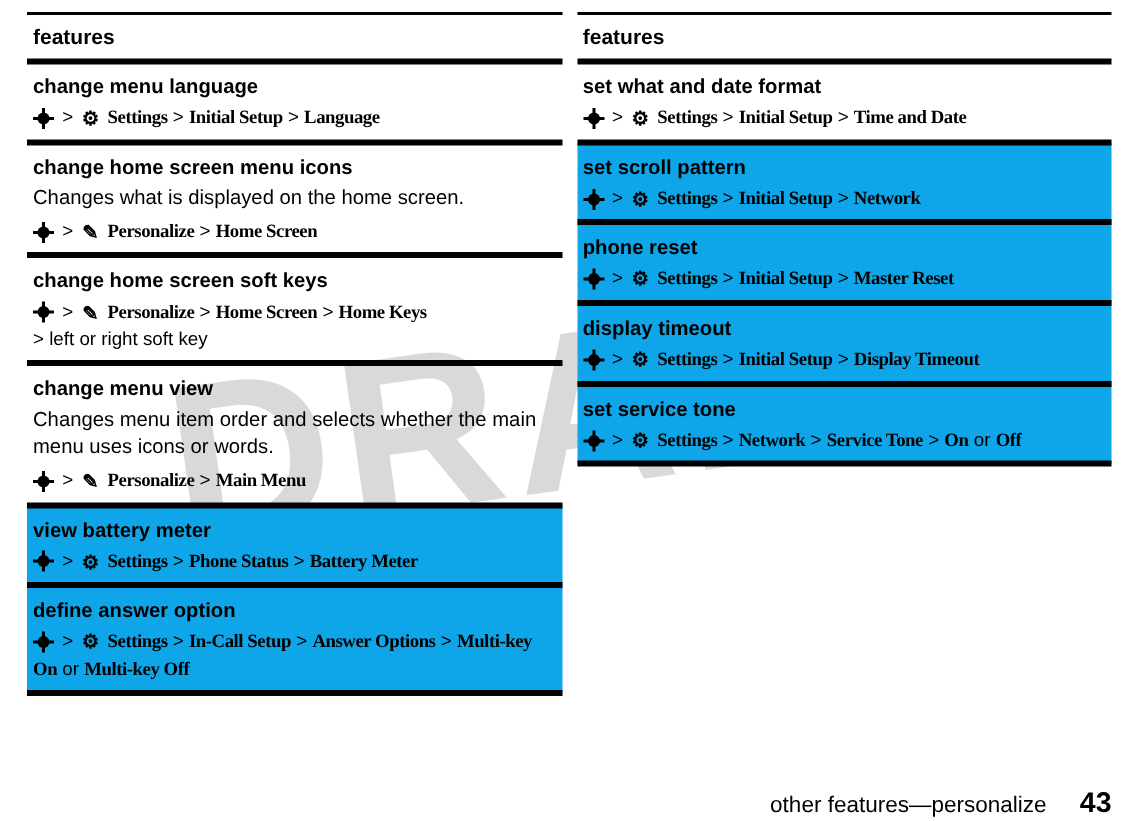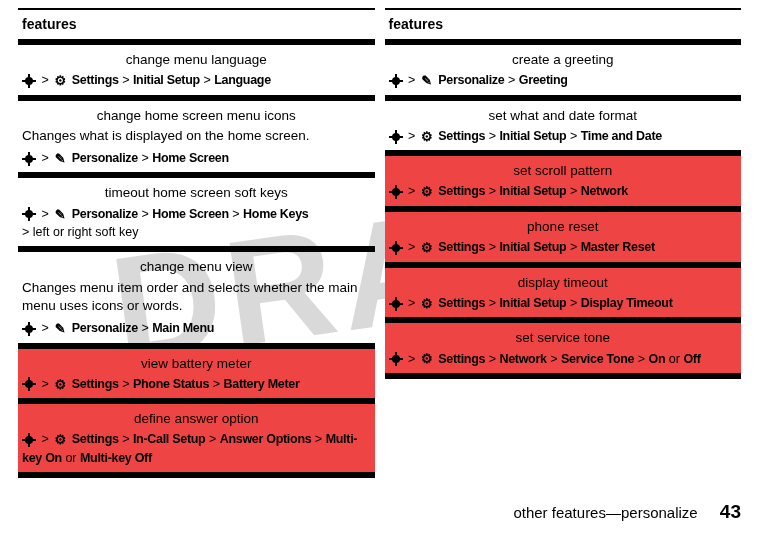--- a/index.html
+++ b/index.html
@@ -32,48 +32,47 @@
     }
     .col {
       flex: 1;
       border-top: 2px solid #000;
     }
     table {
       width: 100%;
       border-collapse: collapse;
     }
     td {
-      border-bottom: 6px solid #000000;
+      border-bottom: 4px solid #000000;
       padding: 6px 4px 5px 4px;
       font-size: 13.5px;
       line-height: 1.35;
       vertical-align: top;
     }
     td.shaded {
-      background: #ef4444;
+      background: #0ea5e9;
     }
     .header-cell {
       font-weight: bold;
       font-size: 14px;
       padding: 5px 4px;
     }
     .feat-title {
-      font-weight: normal;
+      font-weight: bold;
       display: block;
       margin-bottom: 2px;
-      text-align: center;
     }
     .feat-desc {
       display: block;
       margin-bottom: 4px;
     }
     .path {
       font-size: 12.5px;
     }
-    .cond { font-family: Liberation Sans, sans-serif; font-stretch: condensed; font-weight: bold; letter-spacing: -0.3px; }
+    .cond { font-family: Liberation Serif, serif; font-stretch: condensed; font-weight: bold; letter-spacing: -0.3px; }
     .navdot {
       display: inline-block;
       width: 14px;
       height: 10px;
       vertical-align: middle;
       position: relative;
       margin-right: 2px;
     }
     .navdot::before {
       content: "";
@@ -99,21 +98,21 @@
     .icon {
       display: inline-block;
       width: 16px;
       vertical-align: middle;
       font-weight: bold;
       font-size: 13px;
       text-align: center;
     }
     .footer {
       position: absolute;
-      bottom: 24px;
+      bottom: 0;
       right: 18px;
       font-size: 15px;
       z-index: 1;
     }
     .footer .pg {
       font-weight: bold;
       font-size: 19px;
       margin-left: 18px;
     }
   </style>
@@ -131,21 +130,21 @@
           </tr>
       </tbody>
         <tbody id="left-body">
           <tr>
             <td><span class="feat-title">change menu language</span><span class="path"><span class="navdot"><span class="v"></span></span> &gt; <span class="icon">⚙</span> <span class="cond">Settings</span> <span>&gt;</span> <span class="cond">Initial Setup</span> <span>&gt;</span> <span class="cond">Language</span></span></td>
           </tr>
           <tr>
             <td><span class="feat-title">change home screen menu icons</span><span class="feat-desc">Changes what is displayed on the home screen.</span><span class="path"><span class="navdot"><span class="v"></span></span> &gt; <span class="icon">✎</span> <span class="cond">Personalize</span> <span>&gt;</span> <span class="cond">Home Screen</span></span></td>
           </tr>
           <tr>
-            <td><span class="feat-title">timeout home screen soft keys</span><span class="path"><span class="navdot"><span class="v"></span></span> &gt; <span class="icon">✎</span> <span class="cond">Personalize</span> <span>&gt;</span> <span class="cond">Home Screen</span> <span>&gt;</span> <span class="cond">Home Keys</span><br>&gt; <span>left or right soft key</span></span></td>
+            <td><span class="feat-title">change home screen soft keys</span><span class="path"><span class="navdot"><span class="v"></span></span> &gt; <span class="icon">✎</span> <span class="cond">Personalize</span> <span>&gt;</span> <span class="cond">Home Screen</span> <span>&gt;</span> <span class="cond">Home Keys</span><br>&gt; <span>left or right soft key</span></span></td>
           </tr>
           <tr>
             <td><span class="feat-title">change menu view</span><span class="feat-desc">Changes menu item order and selects whether the main menu uses icons or words.</span><span class="path"><span class="navdot"><span class="v"></span></span> &gt; <span class="icon">✎</span> <span class="cond">Personalize</span> <span>&gt;</span> <span class="cond">Main Menu</span></span></td>
           </tr>
           <tr>
             <td class="shaded"><span class="feat-title">view battery meter</span><span class="path"><span class="navdot"><span class="v"></span></span> &gt; <span class="icon">⚙</span> <span class="cond">Settings</span> <span>&gt;</span> <span class="cond">Phone Status</span> <span>&gt;</span> <span class="cond">Battery Meter</span></span></td>
           </tr>
           <tr>
             <td class="shaded"><span class="feat-title">define answer option</span><span class="path"><span class="navdot"><span class="v"></span></span> &gt; <span class="icon">⚙</span> <span class="cond">Settings</span> <span>&gt;</span> <span class="cond">In-Call Setup</span> <span>&gt;</span> <span class="cond">Answer Options</span> <span>&gt;</span> <span class="cond">Multi-key On</span> <span>or</span> <span class="cond">Multi-key Off</span></span></td>
           </tr>
@@ -153,23 +152,20 @@
     </table>
   </div>
   <div class="col">
     <table>
       <tbody>
           <tr>
             <td class="header-cell">features</td>
           </tr>
       </tbody>
         <tbody id="right-body">
-          <tr>
-            <td><span class="feat-title">create a greeting</span><span class="path"><span class="navdot"><span class="v"></span></span> &gt; <span class="icon">✎</span> <span class="cond">Personalize</span> <span>&gt;</span> <span class="cond">Greeting</span></span></td>
-          </tr>
           <tr>
             <td><span class="feat-title">set what and date format</span><span class="path"><span class="navdot"><span class="v"></span></span> &gt; <span class="icon">⚙</span> <span class="cond">Settings</span> <span>&gt;</span> <span class="cond">Initial Setup</span> <span>&gt;</span> <span class="cond">Time and Date</span></span></td>
           </tr>
           <tr>
             <td class="shaded"><span class="feat-title">set scroll pattern</span><span class="path"><span class="navdot"><span class="v"></span></span> &gt; <span class="icon">⚙</span> <span class="cond">Settings</span> <span>&gt;</span> <span class="cond">Initial Setup</span> <span>&gt;</span> <span class="cond">Network</span></span></td>
           </tr>
           <tr>
             <td class="shaded"><span class="feat-title">phone reset</span><span class="path"><span class="navdot"><span class="v"></span></span> &gt; <span class="icon">⚙</span> <span class="cond">Settings</span> <span>&gt;</span> <span class="cond">Initial Setup</span> <span>&gt;</span> <span class="cond">Master Reset</span></span></td>
           </tr>
           <tr>

